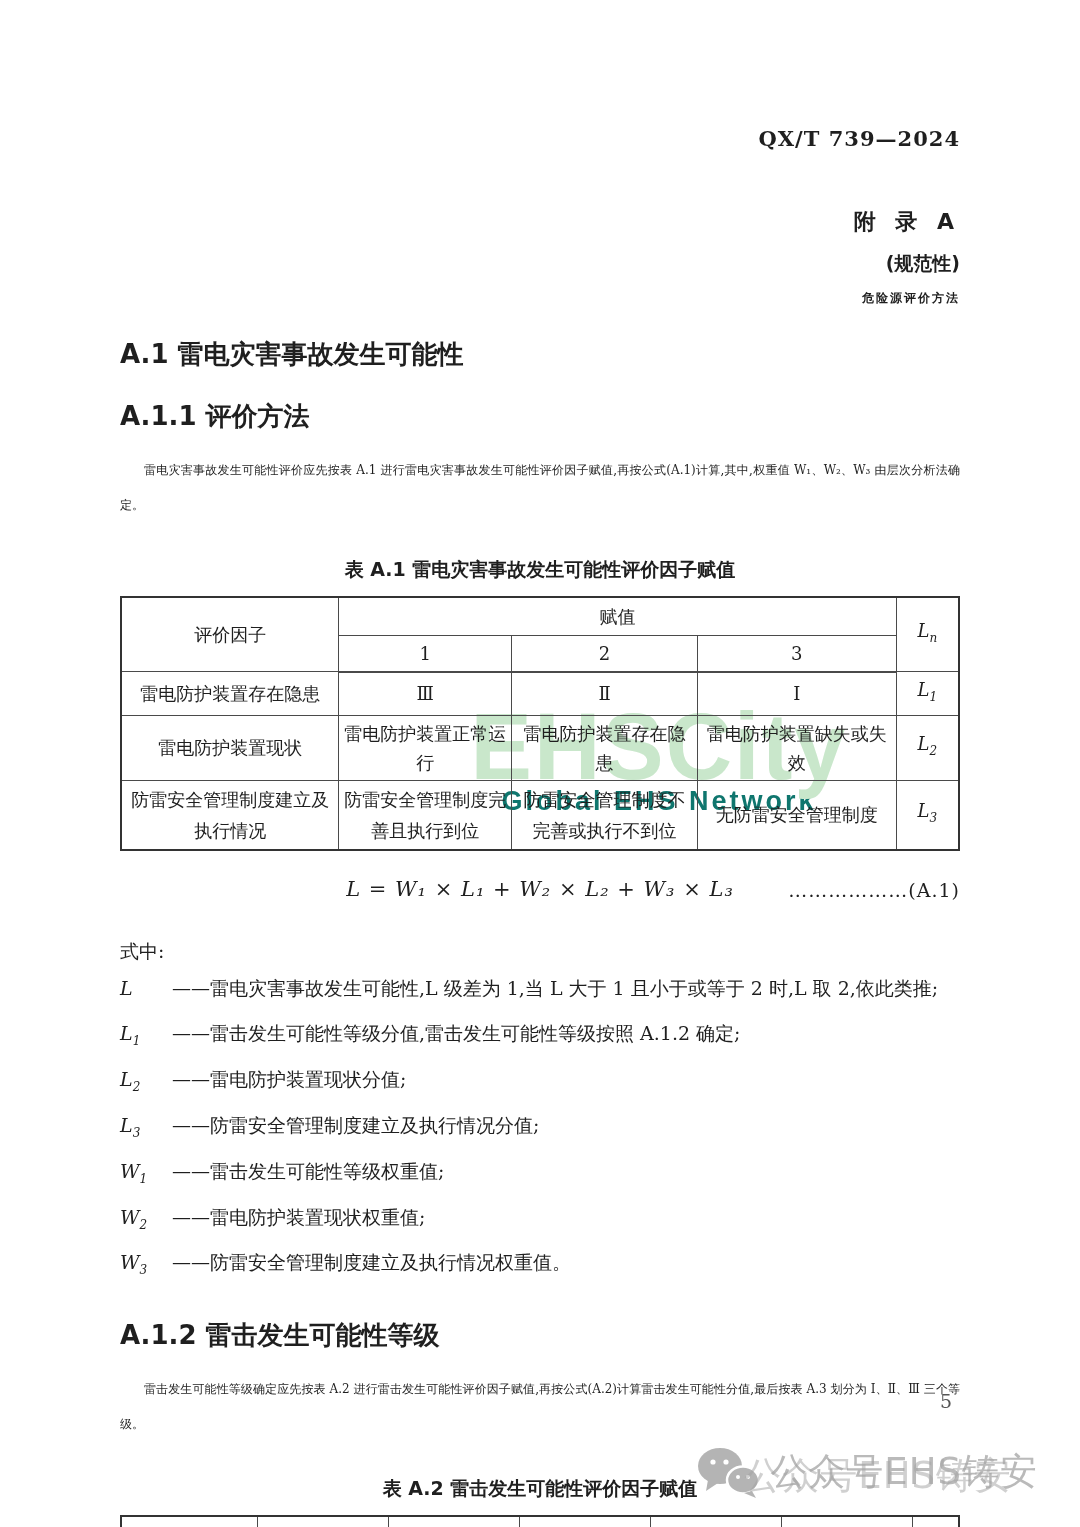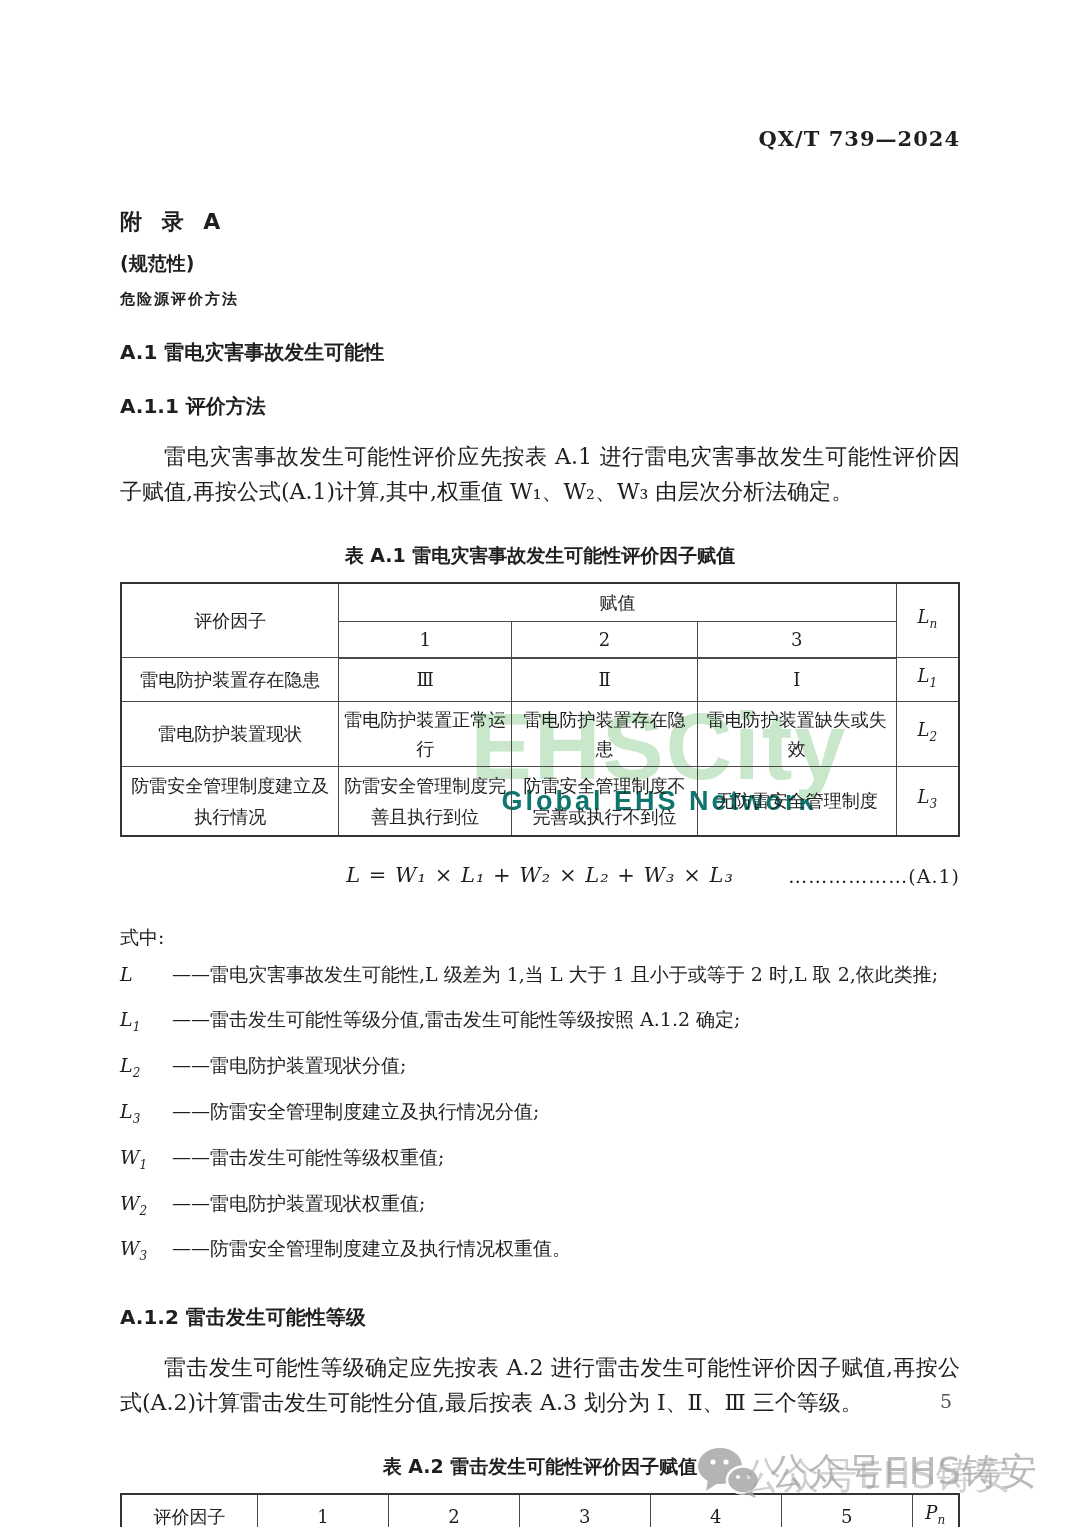--- a/index.html
+++ b/index.html
@@ -9,31 +9,31 @@
     width:1080px; height:1527px;
     background:#ffffff;
     color:#1f1f1f;
     font-family:"DejaVu Serif","Liberation Serif",serif;
     overflow:hidden;
   }
   .content { position:relative; z-index:2; padding:0 120px; }
 
   .doc-header { padding-top:126px; text-align:right; font-weight:bold; font-size:21px; letter-spacing:1px; }
 
-  .appendix-block { margin-top:56px; text-align:left; font-family:"DejaVu Sans","Liberation Sans",sans-serif; font-weight:bold; }
+  .appendix-block { margin-top:56px; text-align:right; font-family:"DejaVu Sans","Liberation Sans",sans-serif; font-weight:bold; }
   .appendix-title { font-size:22px; letter-spacing:6px; }
   .appendix-sub { margin-top:14px; font-size:19px; }
-  .appendix-name { margin-top:13px; font-size:15px; letter-spacing:2px; }
-
-  .sec-heading { font-family:"DejaVu Sans","Liberation Sans",sans-serif; font-weight:bold; font-size:20px; }
+  .appendix-name { margin-top:13px; font-size:12px; letter-spacing:2px; }
+
+  .sec-heading { font-family:"DejaVu Sans","Liberation Sans",sans-serif; font-weight:bold; font-size:26px; }
   .h-a1 { margin-top:30px; }
   .h-a11 { margin-top:27px; }
   .h-a12 { margin-top:29px; }
 
-  .para { margin-top:19px; font-size:22px; line-height:35px; text-align:justify; text-indent:2em; }
+  .para { margin-top:19px; font-size:12px; line-height:35px; text-align:justify; text-indent:2em; }
 
   .tbl-caption { margin-top:34px; text-align:center; font-family:"DejaVu Sans","Liberation Sans",sans-serif; font-weight:bold; font-size:19px; }
 
   table.std { width:100%; border-collapse:collapse; margin-top:13px; font-size:18px; }
   table.std th, table.std td {
     border:1px solid #4a4a4a;
     text-align:center; vertical-align:middle;
     font-weight:normal; line-height:29px; padding:3px 4px;
   }
   table.std { border:2px solid #333; }

